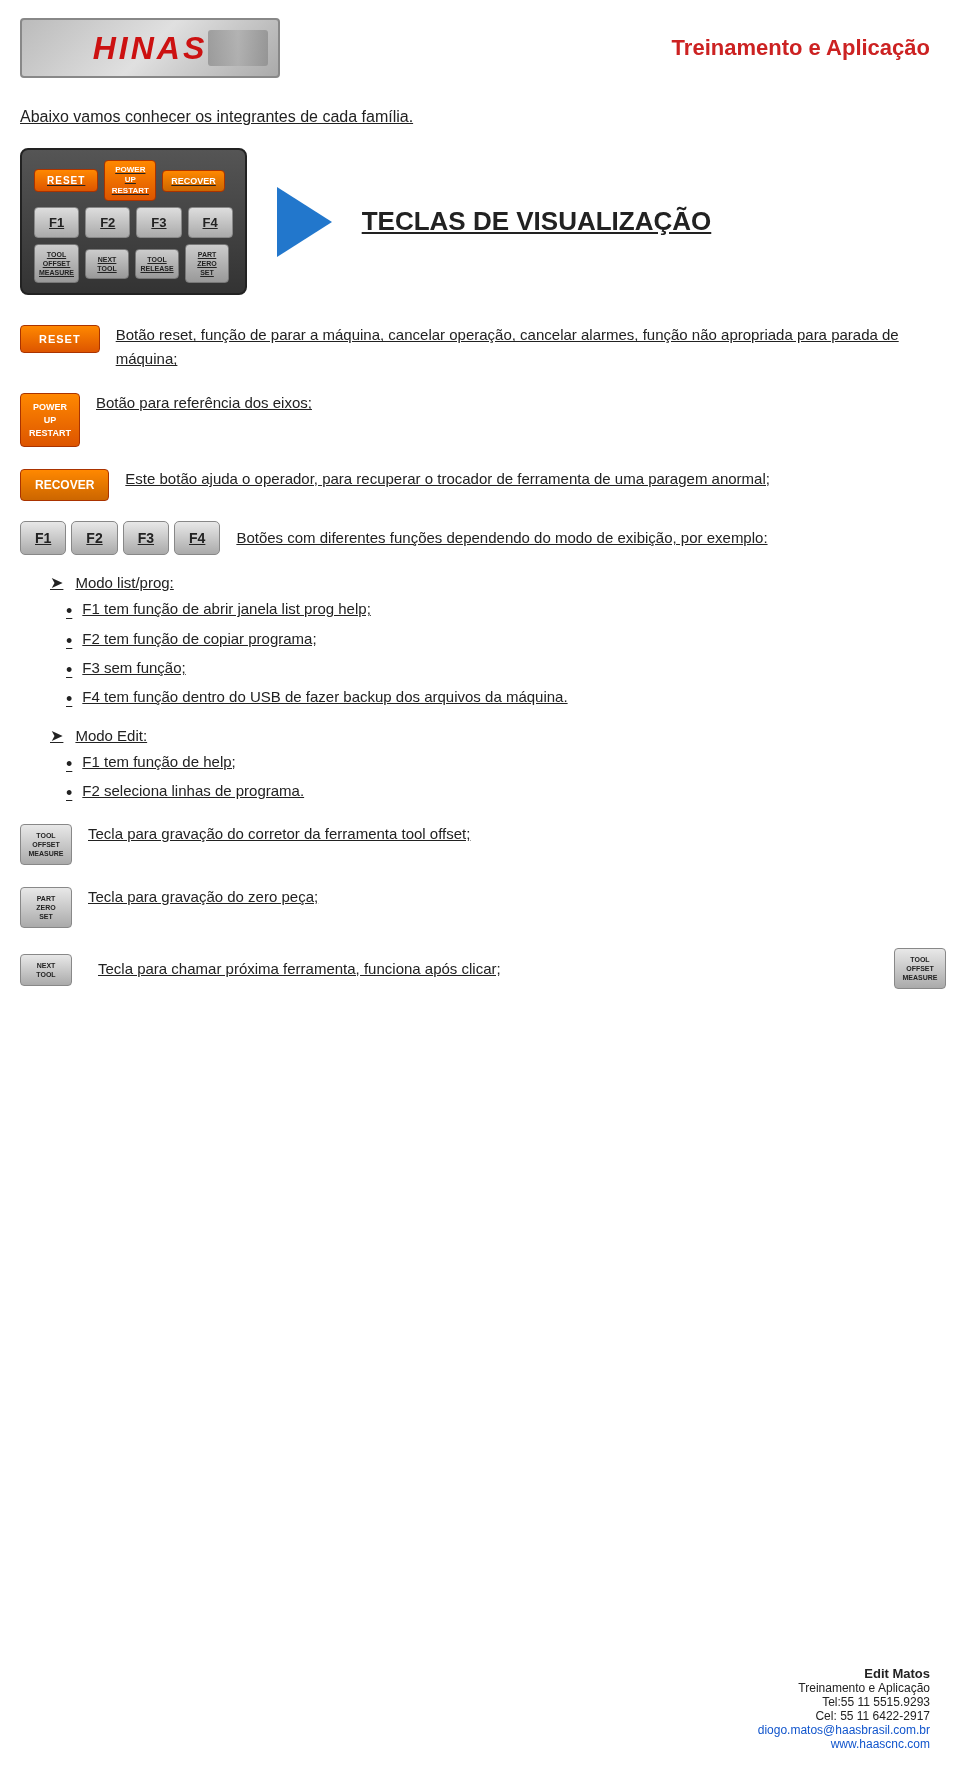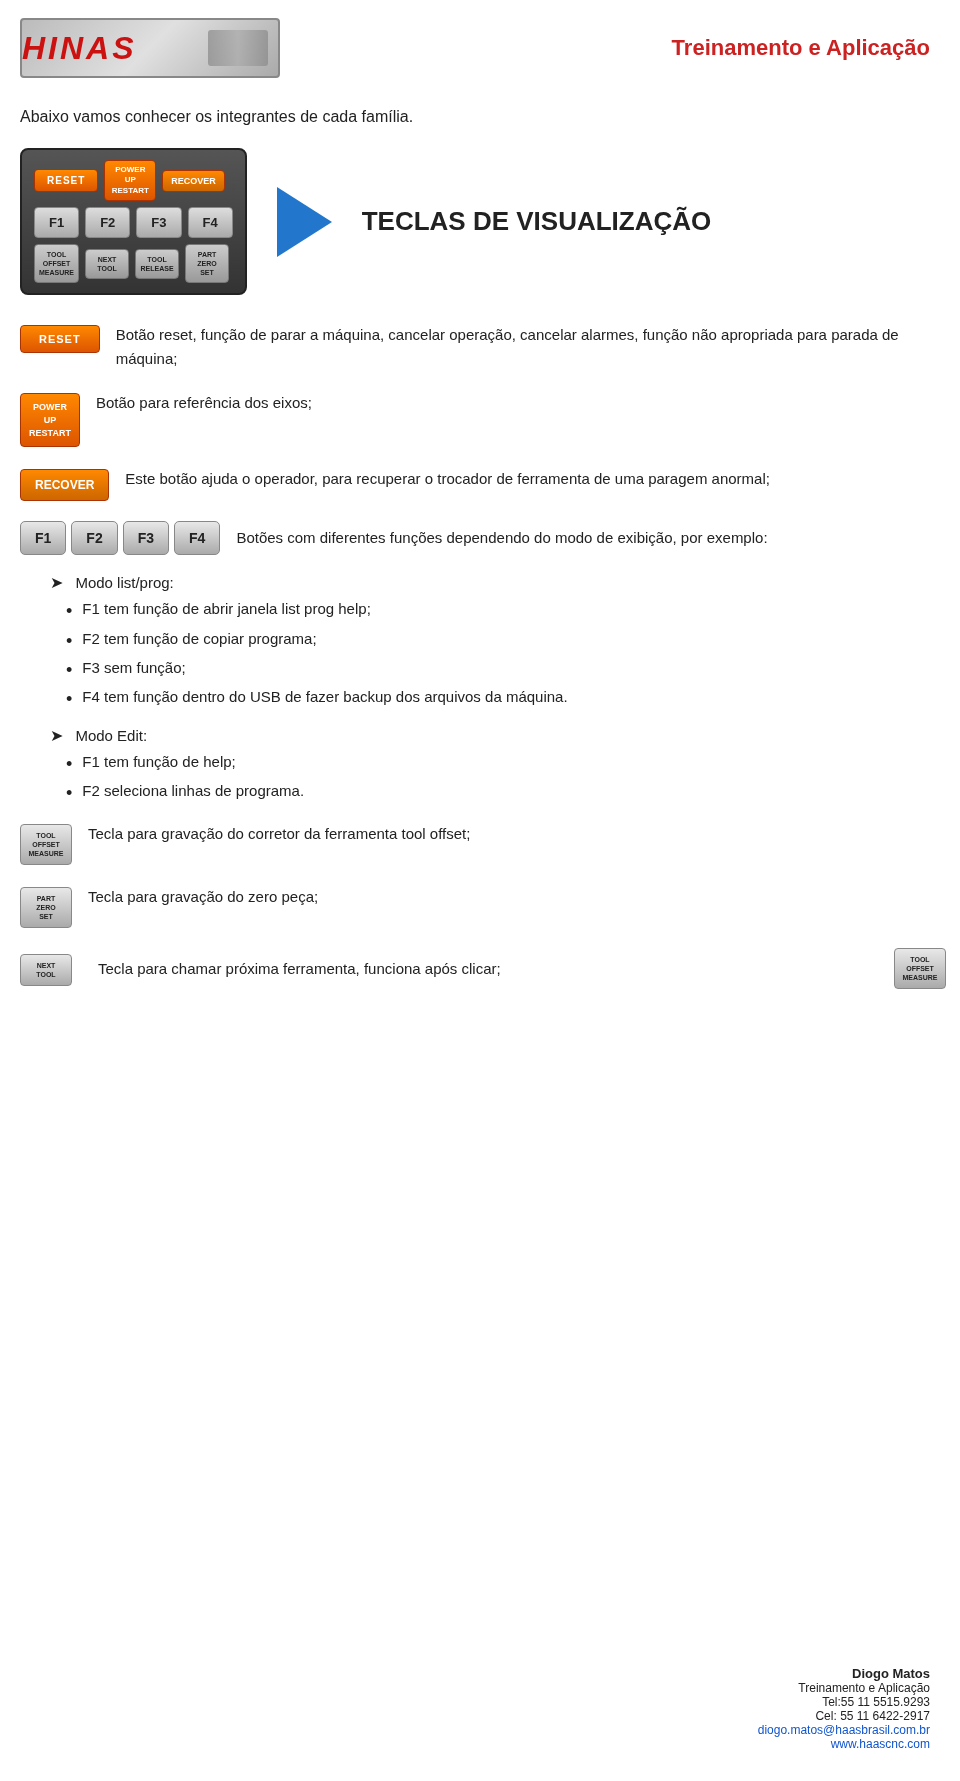--- a/index.html
+++ b/index.html
@@ -27,20 +27,21 @@
     }
     .header-title {
       font-size: 22px;
       font-weight: bold;
       color: #cc2222;
     }
 
     
     .content {
       padding: 20px 14px 20px 20px;
+      text-decoration: underline;
     }
 
     .intro-text {
       font-size: 16px;
       margin-bottom: 22px;
       color: #222;
     }
 
     
     .keyboard-panel-section {
@@ -328,21 +329,21 @@
     .last-section-icon-right {
       flex-shrink: 0;
     }
   </style>
 </head>
 <body>
 
 <div class="header">
   <div class="logo-area">
 
-    <div style="position:relative; width:260px; height:60px; background:linear-gradient(135deg,#bbb,#e0e0e0,#aaa); border:2px solid #888; border-radius:4px; display:flex; align-items:center; overflow:hidden;">
+    <div style="position:relative; width:260px; height:60px; background:linear-gradient(135deg,#bbb,#e0e0e0,#aaa); border:2px solid #888; border-radius:4px; display:flex; align-items:center; justify-content:center; overflow:hidden;">
       <span style="font-size:32px; font-weight:900; font-style:italic; color:#cc1111; letter-spacing:3px; font-family:'Arial Black',Arial,sans-serif;">HINAS</span>
 
       <div style="position:absolute; right:10px; top:50%; transform:translateY(-50%); width:60px; height:36px; background:linear-gradient(90deg,#888,#aaa,#888); border-radius:3px; opacity:0.7;"></div>
     </div>
   </div>
   <div class="header-title">Treinamento e Aplicação</div>
 </div>
 
 <div class="content">
 
@@ -466,19 +467,19 @@
     </div>
     <div class="last-section-text">Tecla para chamar próxima ferramenta, funciona após clicar;</div>
     <div class="last-section-icon-right">
       <div class="btn-tool-offset">TOOL<br>OFFSET<br>MEASURE</div>
     </div>
   </div>
 
 </div>
 
 <div class="footer">
-  <div class="name">Diogo Matos</div>
+  <div class="name">Edit Matos</div>
   <div>Treinamento e Aplicação</div>
   <div>Tel:55 11 5515.9293</div>
   <div>Cel: 55 11 6422-2917</div>
   <div><a href="#">diogo.matos@haasbrasil.com.br</a></div>
   <div><a href="#">www.haascnc.com</a></div>
 </div>
 
 </body></html>

